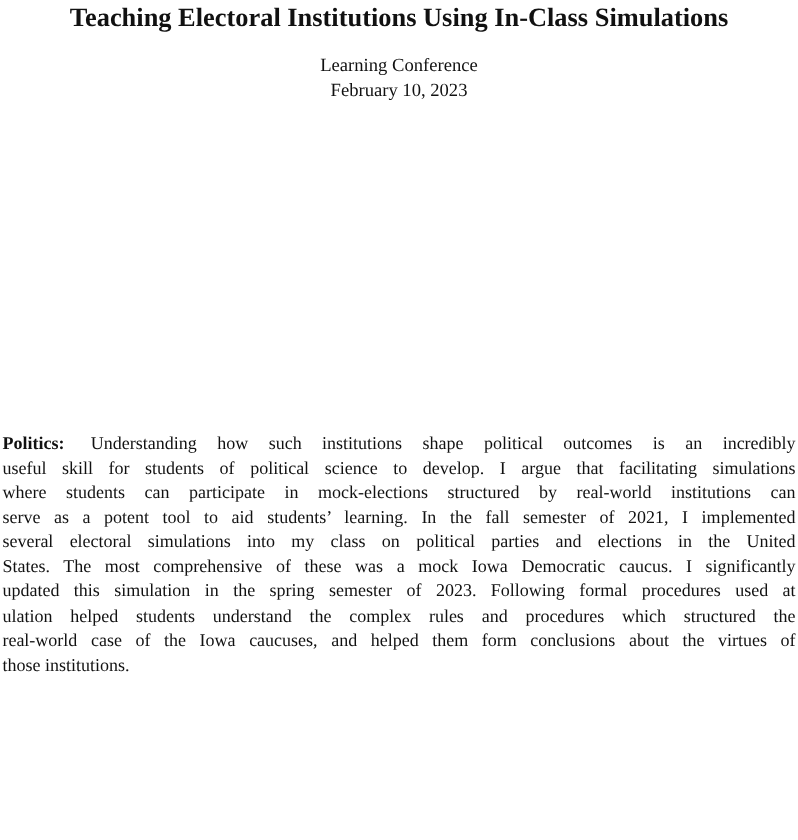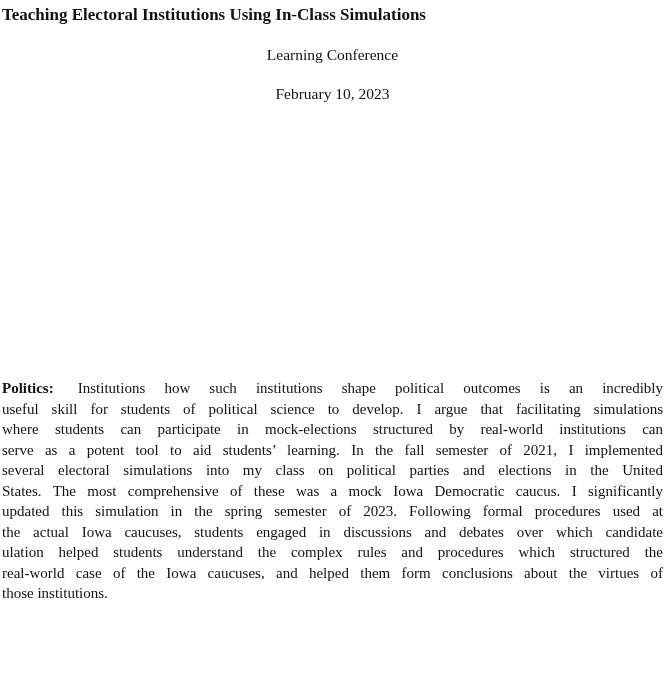--- a/index.html
+++ b/index.html
@@ -14,38 +14,37 @@
     color: #111111;
     font-family: "Liberation Serif", serif;
   }
   .page {
     padding: 0 2px;
     box-sizing: border-box;
     width: 665px;
   }
   .title {
     margin: 4px 0 0 0;
-    font-size: 17px;
+    font-size: 22px;
     line-height: 22px;
     font-weight: bold;
-    text-align: left;
+    text-align: center;
   }
   .center-line {
     font-size: 15.5px;
     line-height: 21px;
     text-align: center;
   }
   .author-block {
     margin-top: 15px;
   }
   .venue-block {
     margin-top: 18px;
   }
   .date-line {
-    margin-top: 18px;
   }
   .abstract {
     margin-top: 274px;
   }
   .abs-line {
     font-size: 15px;
     line-height: 20.5px;
     text-align: justify;
     text-align-last: justify;
   }
@@ -65,26 +64,25 @@
   <h1 class="title">Teaching Electoral Institutions Using In-Class Simulations</h1>
 
 
   <div class="venue-block">
     <div class="center-line">Learning Conference</div>
   </div>
 
   <div class="center-line date-line">February 10, 2023</div>
 
   <div class="abstract">
-    <div class="abs-line"><span class="abs-label">Politics:</span> <span>Institutions how such institutions shape political outcomes is an incredibly</span></div>
+    <div class="abs-line"><span class="abs-label">Politics:</span> <span>Understanding how such institutions shape political outcomes is an incredibly</span></div>
     <div class="abs-line">useful skill for students of political science to develop.  I argue that facilitating simulations</div>
     <div class="abs-line">where students can participate in mock-elections structured by real-world institutions can</div>
     <div class="abs-line">serve as a potent tool to aid students’ learning.  In the fall semester of 2021, I implemented</div>
     <div class="abs-line">several electoral simulations into my class on political parties and elections in the United</div>
     <div class="abs-line">States.  The most comprehensive of these was a mock Iowa Democratic caucus.  I significantly</div>
     <div class="abs-line">updated this simulation in the spring semester of 2023.  Following formal procedures used at</div>
-    <div class="abs-line">the actual Iowa caucuses, students engaged in discussions and debates over which candidate</div>
     <div class="abs-line">ulation helped students understand the complex rules and procedures which structured the</div>
     <div class="abs-line">real-world case of the Iowa caucuses, and helped them form conclusions about the virtues of</div>
     <div class="abs-line last">those institutions.</div>
   </div>
 
 </div>
 
 </body></html>

